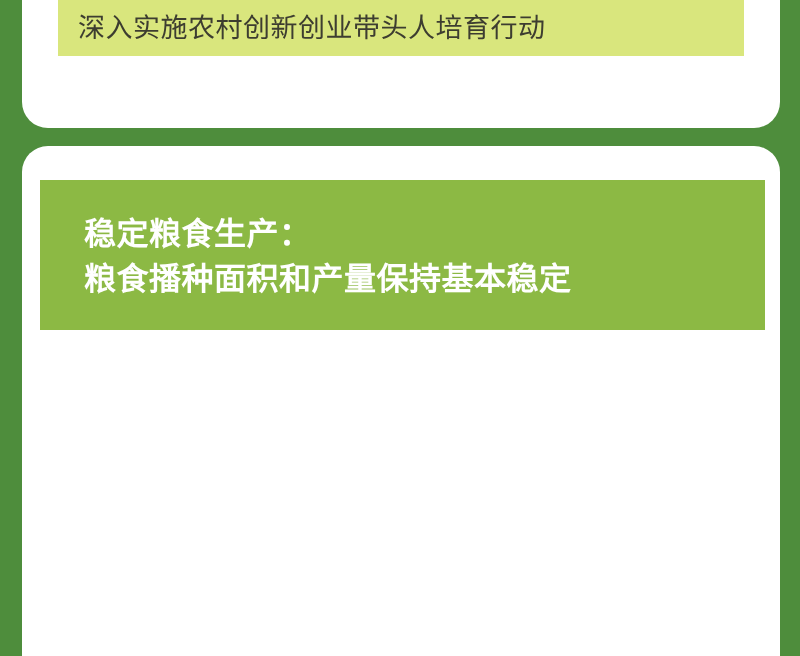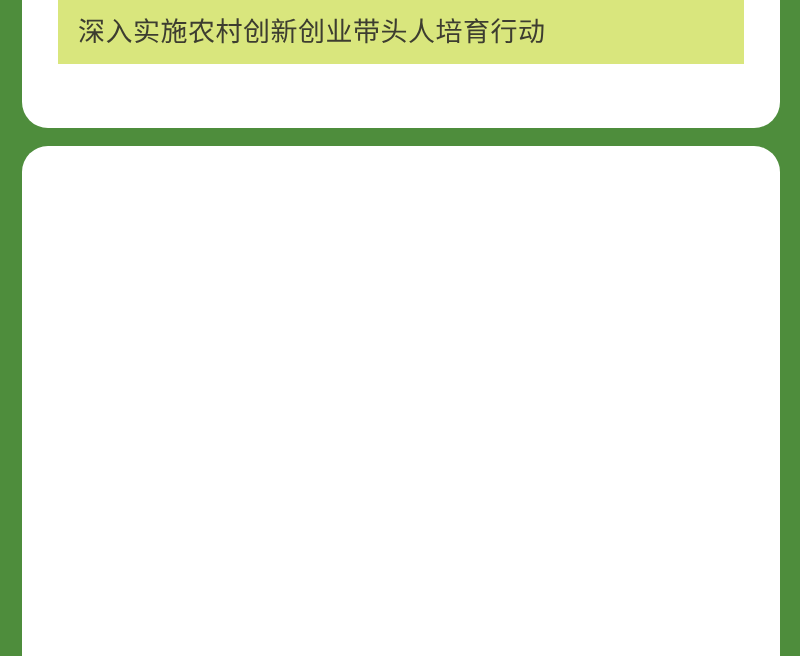--- a/index.html
+++ b/index.html
@@ -35,21 +35,21 @@
     left: 22px;
     top: -92px;
     width: 758px;
     height: 220px;
   }
   .highlight-bar {
     position: absolute;
     left: 36px;
     top: 92px;
     width: 686px;
-    height: 64px;
+    height: 56px;
     background: #d9e67d;
     display: flex;
     align-items: center;
   }
   .highlight-bar .bar-text {
     padding-left: 20px;
     font-size: 27px;
     line-height: 1.2;
     color: #3d3d30;
     letter-spacing: 0.5px;
@@ -123,16 +123,20 @@
 <div class="page">
 
   <div class="card card-top">
     <div class="highlight-bar">
       <span class="bar-text">深入实施农村创新创业带头人培育行动</span>
     </div>
   </div>
 
   <div class="card card-main">
 
+    <div class="section-heading">
+      <span class="line">稳定粮食生产：</span>
+      <span class="line">粮食播种面积和产量保持基本稳定</span>
+    </div>
 
   </div>
 
 </div>
 
 </body></html>

